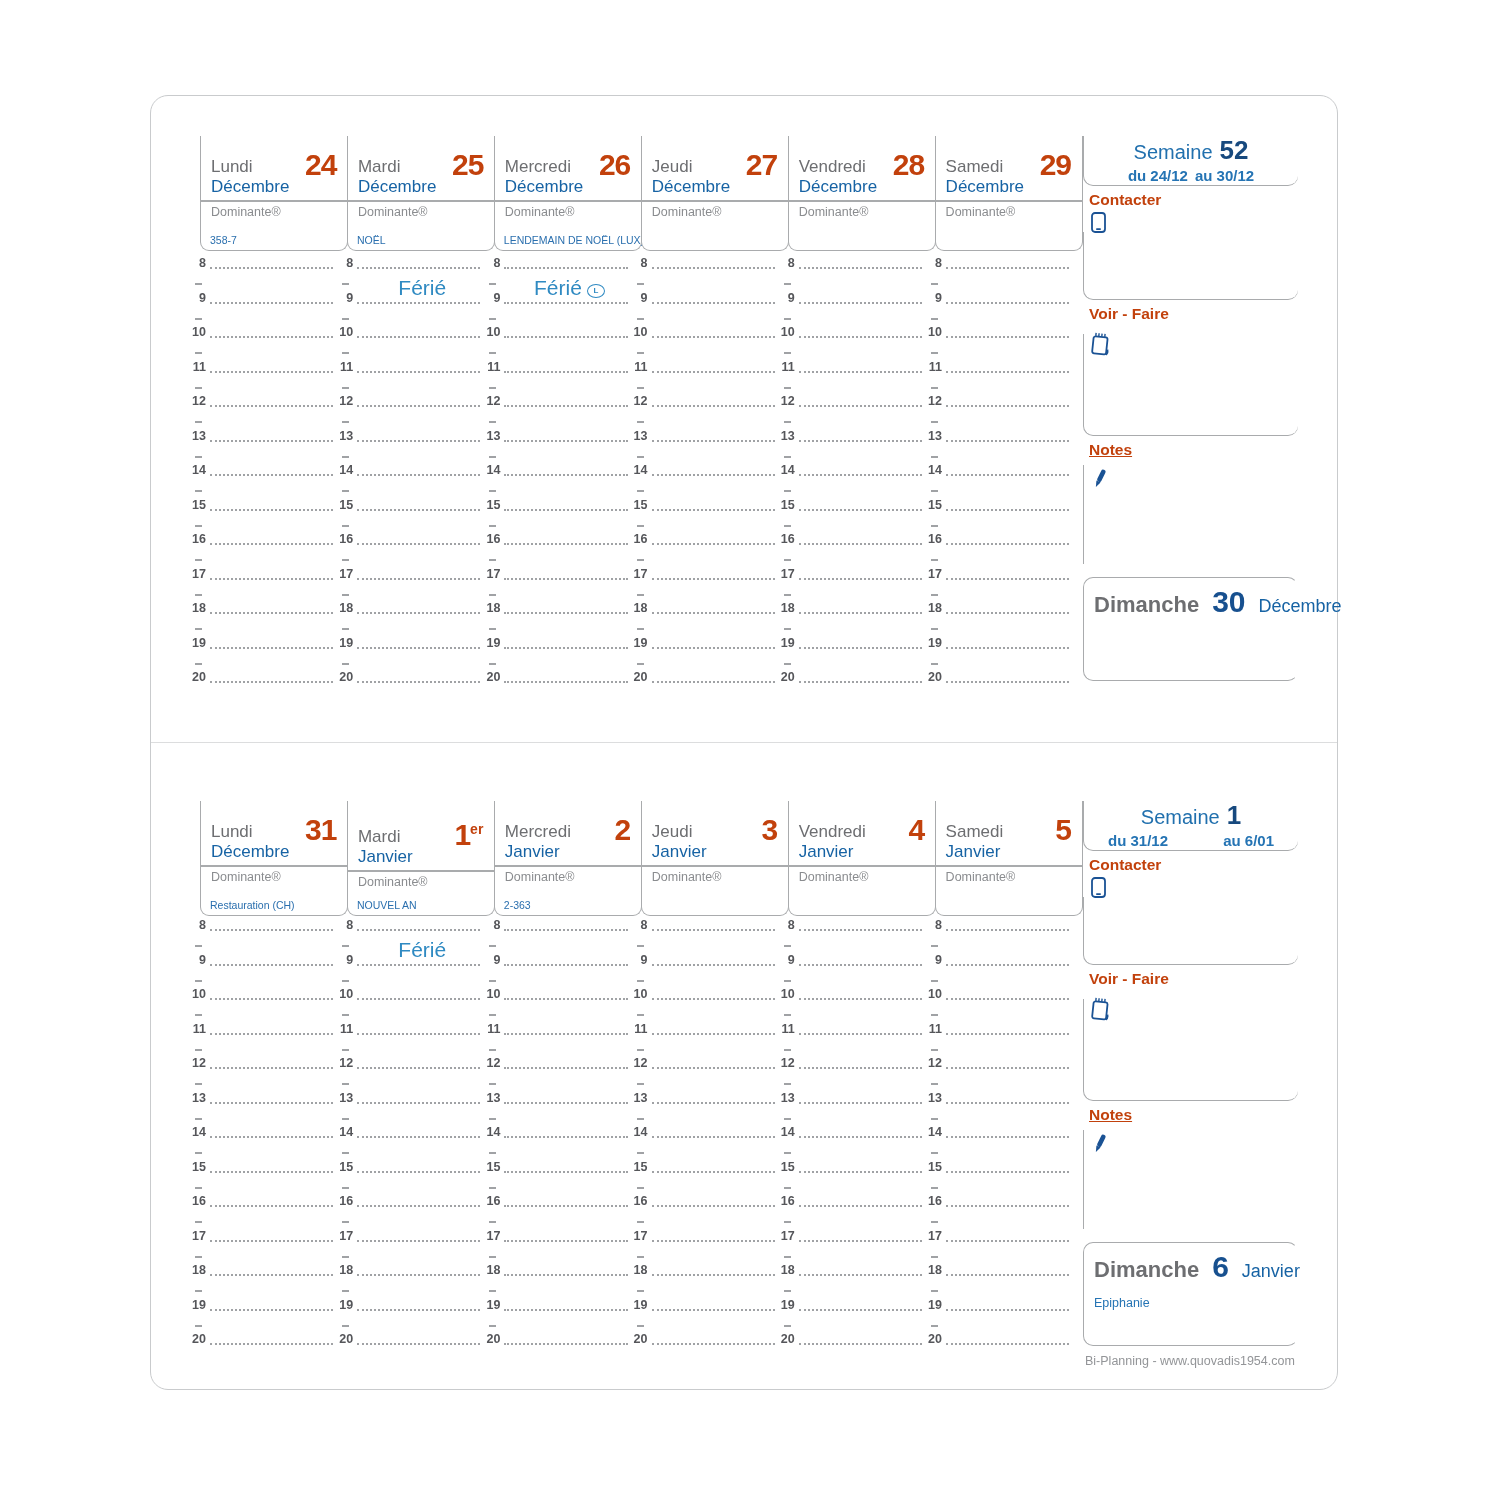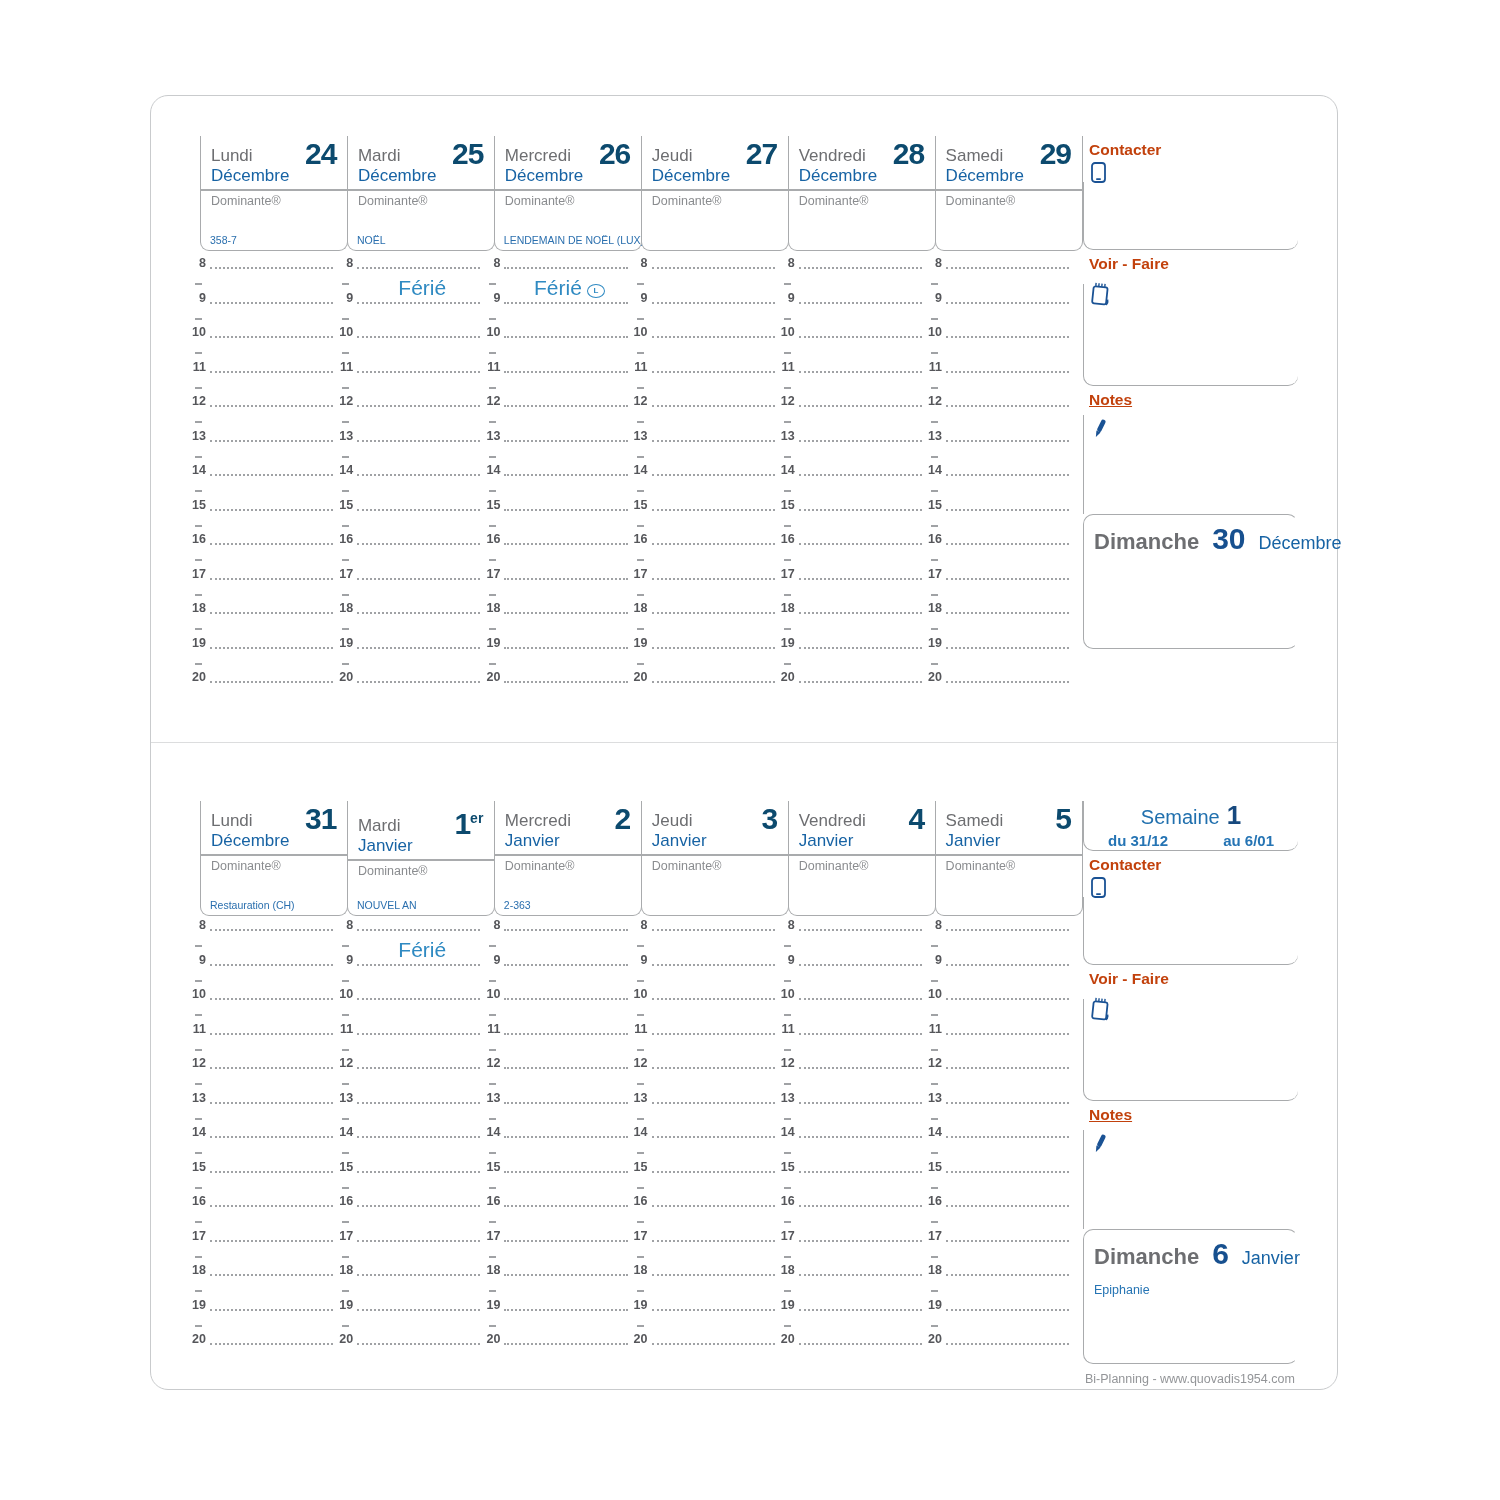--- a/index.html
+++ b/index.html
@@ -13,21 +13,21 @@
   .page-b{top:647px;}
 
   
   .days{position:absolute;left:49px;top:40px;width:883px;height:115px;display:flex;}
   .page-b .days{top:58px;}
   .dhead{flex:1 1 0;position:relative;border:1.5px solid #a9abad;border-top:none;
          border-radius:0 0 9px 9px;box-sizing:border-box;margin-left:-1.5px;background:#fff;}
   .dhead:first-child{margin-left:0;}
   .dh-top{display:flex;justify-content:space-between;align-items:flex-end;padding:5px 11px 0 10px;}
   .dh-name{font-size:17px;color:#6d6e71;}
-  .dh-date{font-size:30px;font-weight:700;color:#0c4a6e;line-height:25px;letter-spacing:-1px;}
+  .dh-date{font-size:30px;font-weight:700;color:#c2410c;line-height:25px;letter-spacing:-1px;margin-top:11px;}
   .dh-date sup{font-size:14px;letter-spacing:0;}
   .dh-month{margin-top:0px;padding:0 0 3px 10px;border-bottom:2px solid #a9abad;
             font-size:17px;color:#1763a4;}
   .dh-brand{padding:3px 10px;font-size:12.5px;color:#8a8c8f;}
   .dh-note{position:absolute;left:9px;bottom:4px;font-size:10.5px;color:#2a6fae;white-space:nowrap;}
 
   
   .grid{position:absolute;left:49px;top:160px;width:883px;display:flex;}
   .page-b .grid{top:175px;}
   .gcol{flex:1 1 0;position:relative;padding-right:14px;box-sizing:border-box;}
@@ -57,21 +57,21 @@
   .sb-caption{padding:5px 0 0 6px;color:#c2410c;font-weight:700;font-size:15.5px;box-sizing:border-box;}
   .cap-contact{height:46px;}
   .cap-row{display:flex;align-items:flex-start;gap:8px;flex-direction:column;}
   .cap-todo{height:34px;}
   .cap-notes{height:29px;text-decoration:underline;}
   .sb-boxarea{border-left:1.5px solid #a9abad;border-bottom:1.5px solid #a9abad;
               border-radius:0 0 10px 10px;box-sizing:border-box;}
   .contact-box{height:68px;}
   .todo-box{height:102px;}
   .notes-box{height:99px;border-bottom:none;border-radius:0;}
-  .sb-sunday{height:135px;border:1.5px solid #a9abad;border-right-color:transparent;
+  .sb-sunday{margin-top:13px;height:104px;border:1.5px solid #a9abad;border-right-color:transparent;
              border-radius:10px;box-sizing:border-box;padding:7px 10px 0 10px;}
   .sun-row{display:flex;align-items:baseline;gap:13px;}
   .page-b .sun-row{justify-content:space-between;padding-right:8px;}
   .sun-label{font-size:22px;font-weight:700;color:#6d6e71;}
   .sun-date{font-size:30px;font-weight:700;color:#17508f;}
   .sun-month{font-size:18px;color:#1763a4;}
   .sun-holiday{text-align:left;margin-top:12px;font-size:12.5px;color:#2574b4;}
   .sb-footer{margin-top:8px;font-size:12.5px;color:#939598;padding-left:2px;}
   .icon{flex:0 0 auto;}
   .phone-wrap{padding:3px 0 0 2px;}
@@ -687,20 +687,29 @@
             <div class="hour last">
               <div class="hline">
                 <span class="num">20</span>
                 <span class="dots"></span>
               </div>
             </div>
           </div>
         </div>
 
       <div class="sidebar">
+        <div class="sb-week">
+          <div class="sw-line">
+            <span class="sw-label">Semaine</span><span class="sw-num">52</span>
+          </div>
+          <div class="sw-range">
+            <span>du 24/12</span>
+            <span>au 30/12</span>
+          </div>
+        </div>
 
         <div class="sb-caption cap-contact">
           <div>Contacter</div>
           <div class="phone-wrap">
             <svg class="icon" width="15" height="21" viewBox="0 0 15 21">
                 <rect x="1" y="1" width="13" height="19" rx="3" fill="none" stroke="#1a5294" stroke-width="1.8"></rect>
                 <rect x="5" y="16.2" width="5" height="1.8" rx="0.9" fill="#1a5294"></rect>
               </svg>
           </div>
         </div>

